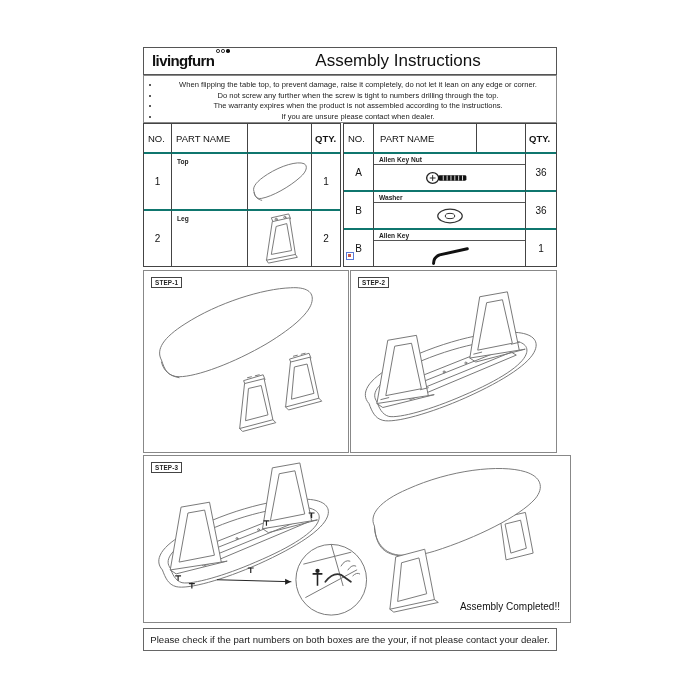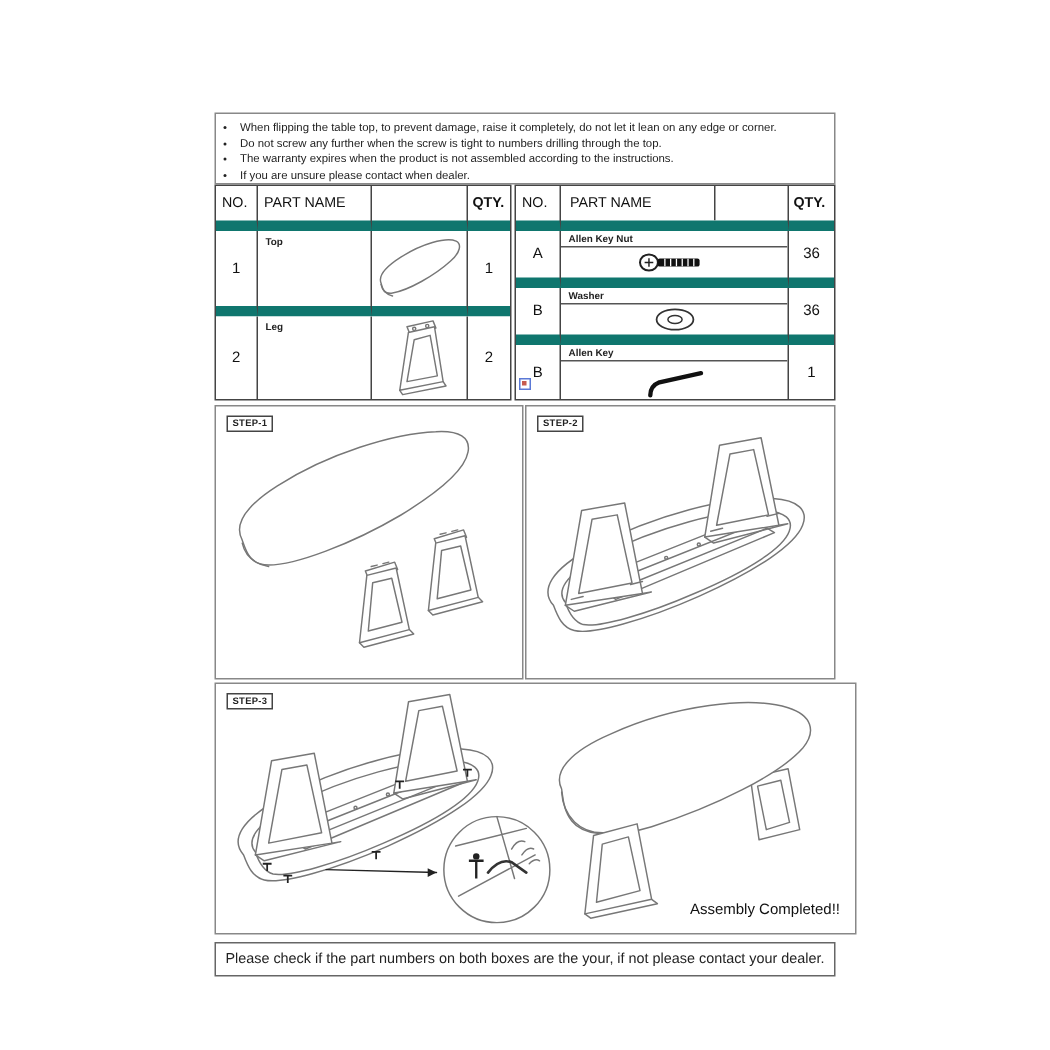--- a/index.html
+++ b/index.html
@@ -12,28 +12,28 @@
   .logo-wrap{position:relative;margin-left:8px;width:118px;flex:0 0 auto;}
   .logo{font-size:15px;font-weight:bold;letter-spacing:-0.6px;color:#111;}
   .logo-dots{position:absolute;top:-3px;left:64px;display:flex;gap:1.5px;}
   .logo-dots i{width:3.5px;height:3.5px;border-radius:50%;display:block;}
   .logo-dots i.o{border:1px solid #111;box-sizing:border-box;background:#fff;}
   .logo-dots i.f{background:#111;}
   .title{flex:1;text-align:center;font-size:17px;color:#111;padding-right:30px;}
 
   
   #notes{left:143px;top:75px;width:414px;height:48px;border-color:#888;}
-  #notes ul{margin:4px 0 0 16px;padding:0;list-style:disc;}
+  #notes ul{margin:4px 0 0 16px;padding:0;list-style:disc;text-align:center;}
   #notes li{font-size:7.6px;line-height:10.5px;color:#222;}
 
   
   .ptable{position:absolute;border:1.5px solid #444;background:#fff;box-sizing:border-box;display:grid;}
   #ptl{left:143px;top:123px;width:198px;height:144px;grid-template-columns:28px 76px 64px 1fr;grid-template-rows:30px 57px 1fr;}
   #ptr{left:343px;top:123px;width:214px;height:144px;grid-template-columns:30px 1fr 30px;grid-template-rows:30px 38px 38px 1fr;}
-  .cell{border-right:1px solid #444;border-bottom:7px solid #0f766e;box-sizing:border-box;
+  .cell{border-right:1px solid #444;border-bottom:2px solid #0f766e;box-sizing:border-box;
         display:flex;align-items:center;justify-content:center;overflow:hidden;background:#fff;}
   .cell.last-col{border-right:none;}
   .cell.last-row{border-bottom:none;}
   .hcell{font-size:9.5px;color:#111;justify-content:flex-start;padding-left:4px;}
   .hcell.qty{justify-content:flex-start;padding-left:3px;font-weight:bold;}
   .hsplit{display:flex;align-self:stretch;align-items:center;flex:1;}
   .hsplit .hname{flex:0 0 96px;padding-left:6px;border-right:1px solid #444;align-self:stretch;display:flex;align-items:center;}
   .noval{font-size:10px;color:#111;}
   .pname-cell{align-items:flex-start;justify-content:flex-start;padding:4px 0 0 5px;font-size:6.6px;font-weight:bold;color:#222;}
   .mid{flex-direction:column;align-items:stretch;justify-content:flex-start;padding:0;}
@@ -61,20 +61,31 @@
   svg{display:block;}
   .ln{fill:none;stroke:#777;stroke-width:1;stroke-linejoin:round;stroke-linecap:round;}
   .lnf{fill:#fff;stroke:#777;stroke-width:1;stroke-linejoin:round;}
   .dark{stroke:#222;}
 </style>
 </head>
 <body>
 
 <div id="page">
 
+  <div class="box" id="hdr">
+    <div class="logo-wrap">
+      <span class="logo">livingfurn</span>
+      <span class="logo-dots">
+          <i class="o"></i>
+          <i class="o"></i>
+          <i class="f"></i>
+        </span>
+    </div>
+    <div class="title">Assembly Instructions</div>
+  </div>
 
   <div class="box" id="notes">
     <ul>
       <li>When flipping the table top, to prevent damage, raise it completely, do not let it lean on any edge or corner.</li>
       <li>Do not screw any further when the screw is tight to numbers drilling through the top.</li>
       <li>The warranty expires when the product is not assembled according to the instructions.</li>
       <li>If you are unsure please contact when dealer.</li>
     </ul>
   </div>
 

